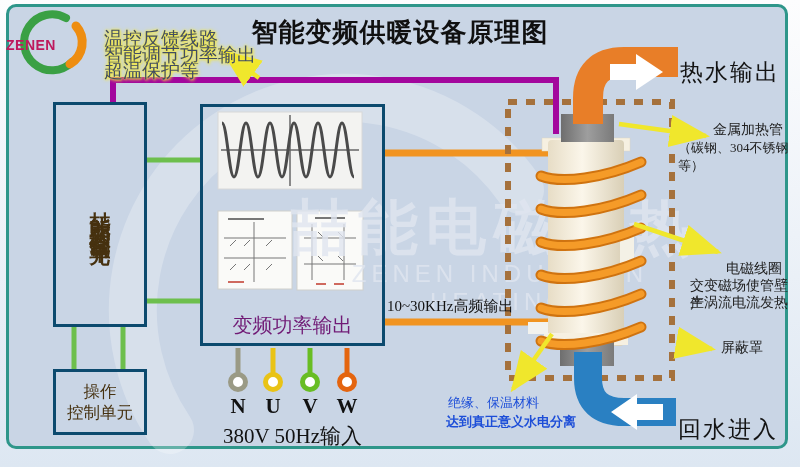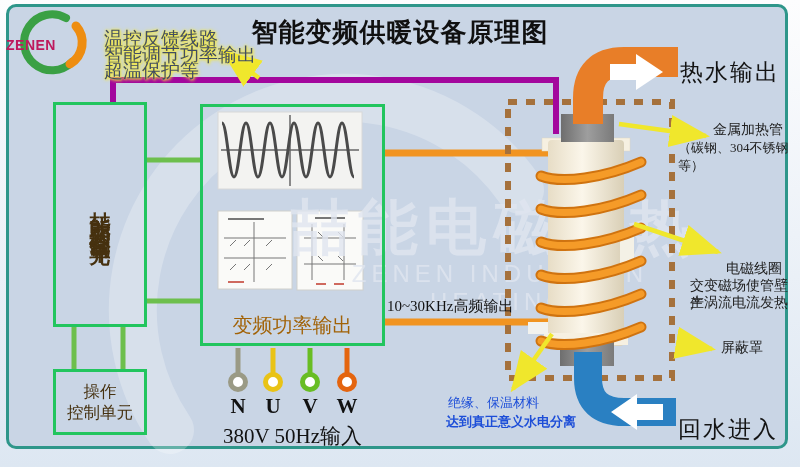--- a/index.html
+++ b/index.html
@@ -14,28 +14,28 @@
   
   .title{left:240px;top:15px;width:320px;text-align:center;font-family:"Liberation Sans",sans-serif;
          font-weight:bold;font-size:26px;color:#101010;letter-spacing:1px;}
   
   .logo-text{left:6px;top:37px;width:62px;text-align:left;font-family:"Liberation Sans",sans-serif;
          font-weight:bold;font-size:14px;color:#be185d;letter-spacing:.5px;}
   
   .fnote{left:104px;top:31px;font-size:19px;line-height:16px;color:#414d63;
          text-shadow:0 0 2px #f6ec3d,0 0 4px #f6ec3d,1px 1px 3px #f3e53a;}
   
-  .bluebox{border:3px solid #22c55e;box-sizing:border-box;}
+  .bluebox{border:3px solid #0c4a6e;box-sizing:border-box;}
   .ctrl-box{left:53px;top:102px;width:94px;height:225px;display:flex;align-items:center;justify-content:center;}
   .ctrl-label{writing-mode:vertical-rl;text-orientation:upright;font-size:21px;letter-spacing:5px;
               color:#46310f;font-weight:600;}
   .op-box{left:53px;top:369px;width:94px;height:66px;display:flex;flex-direction:column;
           align-items:center;justify-content:center;font-size:16.5px;line-height:21px;color:#46310f;}
   .inv-box{left:200px;top:104px;width:185px;height:242px;}
-  .inv-label{left:200px;top:312px;width:185px;text-align:center;font-size:20px;color:#a16207;}
+  .inv-label{left:200px;top:312px;width:185px;text-align:center;font-size:20px;color:#701a75;}
   
   .t-label{top:394px;width:24px;text-align:center;font-size:21px;font-weight:600;color:#111;}
   .input-label{left:170px;top:422px;width:245px;text-align:center;font-size:21px;color:#111;}
   .hf-label{left:387px;top:297px;font-size:15px;color:#111;}
   
   .big-label{font-size:23px;color:#141414;letter-spacing:2px;}
   .sm{font-size:14px;color:#222;}
   .xs{font-size:13px;color:#222;}
   .ins{font-size:13px;color:#1d4ed8;}
   

